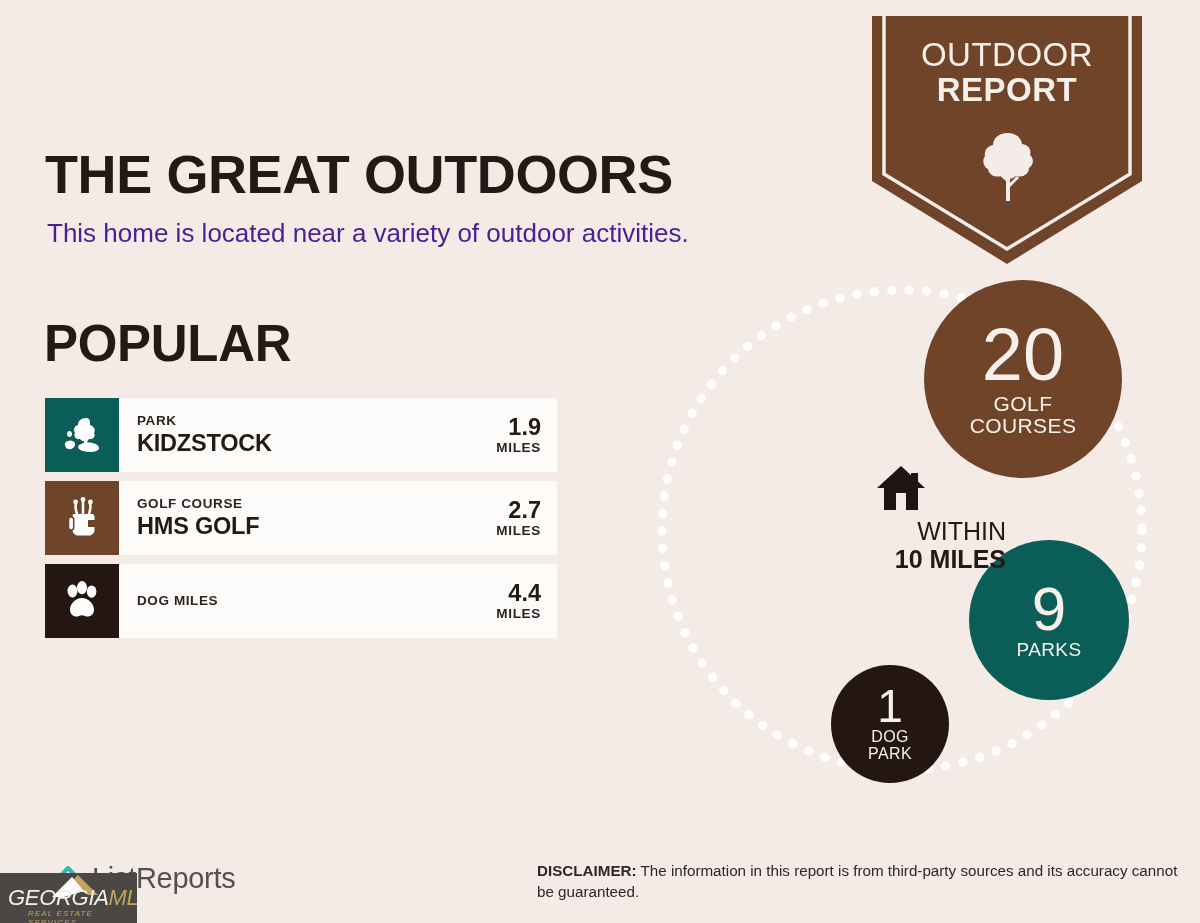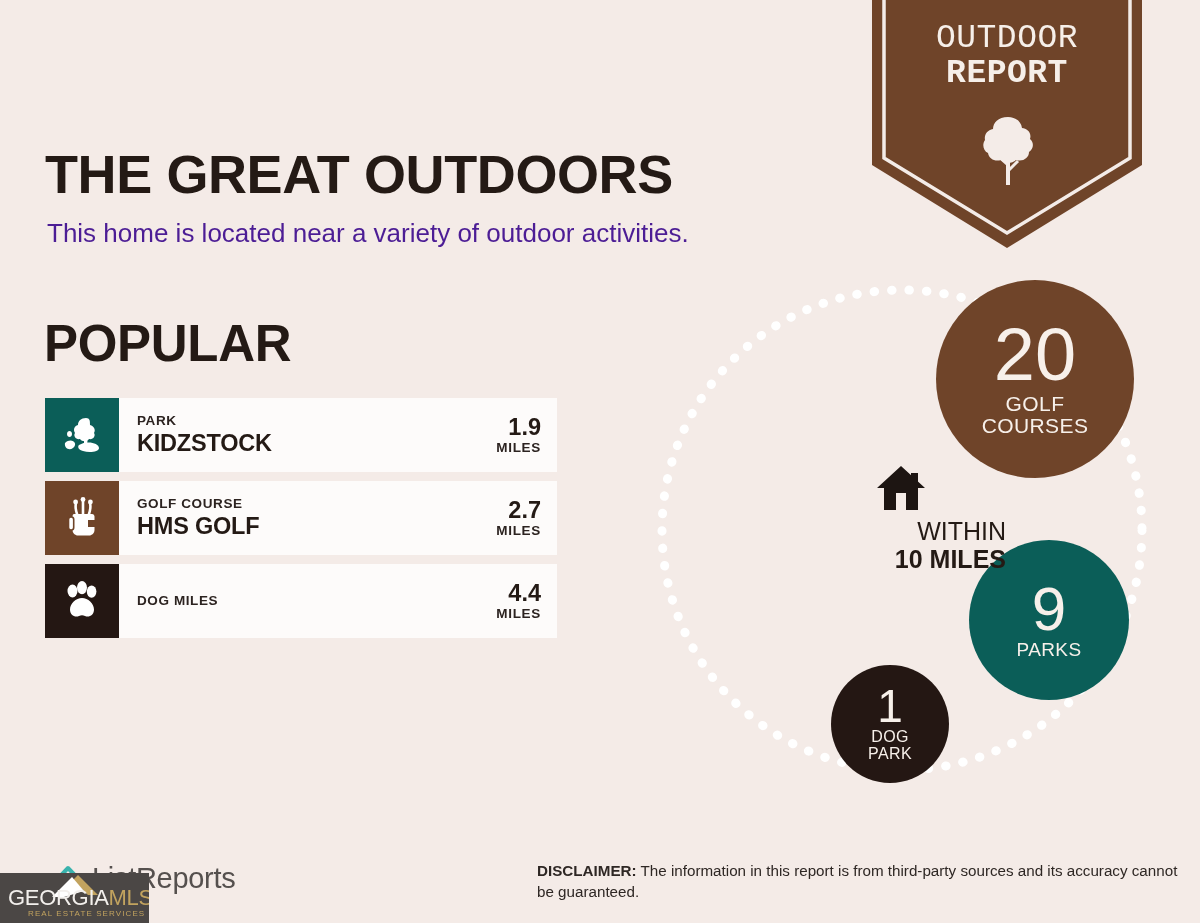--- a/index.html
+++ b/index.html
@@ -16,21 +16,21 @@
     position: absolute; left: 0; top: 0; width: 1200px; height: 104px;
     background: #231a14; display: flex; align-items: center;
   }
   .header-home-icon { margin-left: 38px; width: 62px; height: 56px; display: block; }
   .header-address {
     margin-left: 20px; color: #f4ece8; font-size: 25.5px;
     letter-spacing: 0.6px; font-weight: 400; white-space: nowrap;
   }
 
   
-  .badge { position: absolute; left: 862px; top: 0px; width: 290px; height: 250px; font-family: Liberation Mono, monospace; }
+  .badge { position: absolute; left: 862px; top: 16px; width: 290px; height: 250px; }
   .badge svg { display: block; }
   .badge-text {
     position: absolute; left: 0; top: 22px; width: 290px; text-align: center;
     color: #f6efe9; line-height: 1.06; pointer-events: none;
   }
   .badge-line1 { font-size: 33px; letter-spacing: 0.5px; font-weight: 400; }
   .badge-line2 { font-size: 33px; letter-spacing: 0.5px; font-weight: 700; }
 
   
   .title-main {
@@ -83,21 +83,21 @@
   .center-label svg { position: static; display: block; margin: 0 auto 5px auto; }
   .center-line1 { font-size: 25px; color: #241a15; font-weight: 400; line-height: 1.12; }
   .center-line2 { font-size: 25px; color: #241a15; font-weight: 700; line-height: 1.12; }
 
   .bubble { position: absolute; border-radius: 50%; display: flex;
             flex-direction: column; align-items: center; justify-content: center;
             color: #f7f0ea; text-align: center; }
   .bubble .num { font-weight: 400; line-height: 0.92; }
   .bubble .lbl { font-weight: 400; line-height: 1.06; letter-spacing: 0.4px; }
 
-  .bubble-golf { left: 316px; top: 12px; width: 198px; height: 198px; background: #6f4429; }
+  .bubble-golf { left: 304px; top: 12px; width: 198px; height: 198px; background: #6f4429; }
   .bubble-golf .num { font-size: 74px; margin-bottom: 4px; }
   .bubble-golf .lbl { font-size: 21px; }
 
   .bubble-parks { left: 349px; top: 272px; width: 160px; height: 160px; background: #0b5e58; }
   .bubble-parks .num { font-size: 62px; margin-bottom: 3px; }
   .bubble-parks .lbl { font-size: 19px; }
 
   .bubble-dog { left: 211px; top: 397px; width: 118px; height: 118px; background: #241713; }
   .bubble-dog .num { font-size: 46px; margin-bottom: 2px; }
   .bubble-dog .lbl { font-size: 16px; }
@@ -108,22 +108,22 @@
   .footer-logo-text {
     font-size: 29px; color: #55504e; letter-spacing: -0.3px; margin-left: 2px;
   }
   .disclaimer {
     position: absolute; left: 537px; top: 861px; width: 660px;
     font-size: 15.2px; color: #2e2724; line-height: 1.35;
   }
   .disclaimer b { font-weight: 700; }
 
   .mls-watermark {
-    position: absolute; left: 0px; top: 873px; width: 149px; height: 50px;
-    background: #4b4745; overflow: hidden;
+    position: absolute; left: 0px; top: 873px; width: 137px; height: 50px;
+    background: #4b4745; overflow: hidden; font-style: italic;
   }
   .mls-watermark svg { position: absolute; left: 0; top: 0; }
   .mls-row { position: absolute; left: 8px; top: 12px; display: flex; align-items: baseline; }
   .mls-georgia { font-size: 22px; color: #f2efec; letter-spacing: -0.3px; }
   .mls-mls { font-size: 22px; color: #c2a35f; letter-spacing: -0.3px; }
   .mls-sub {
     position: absolute; left: 28px; top: 36px;
     font-size: 8px; color: #c2a35f; letter-spacing: 1.1px;
   }
 </style>

